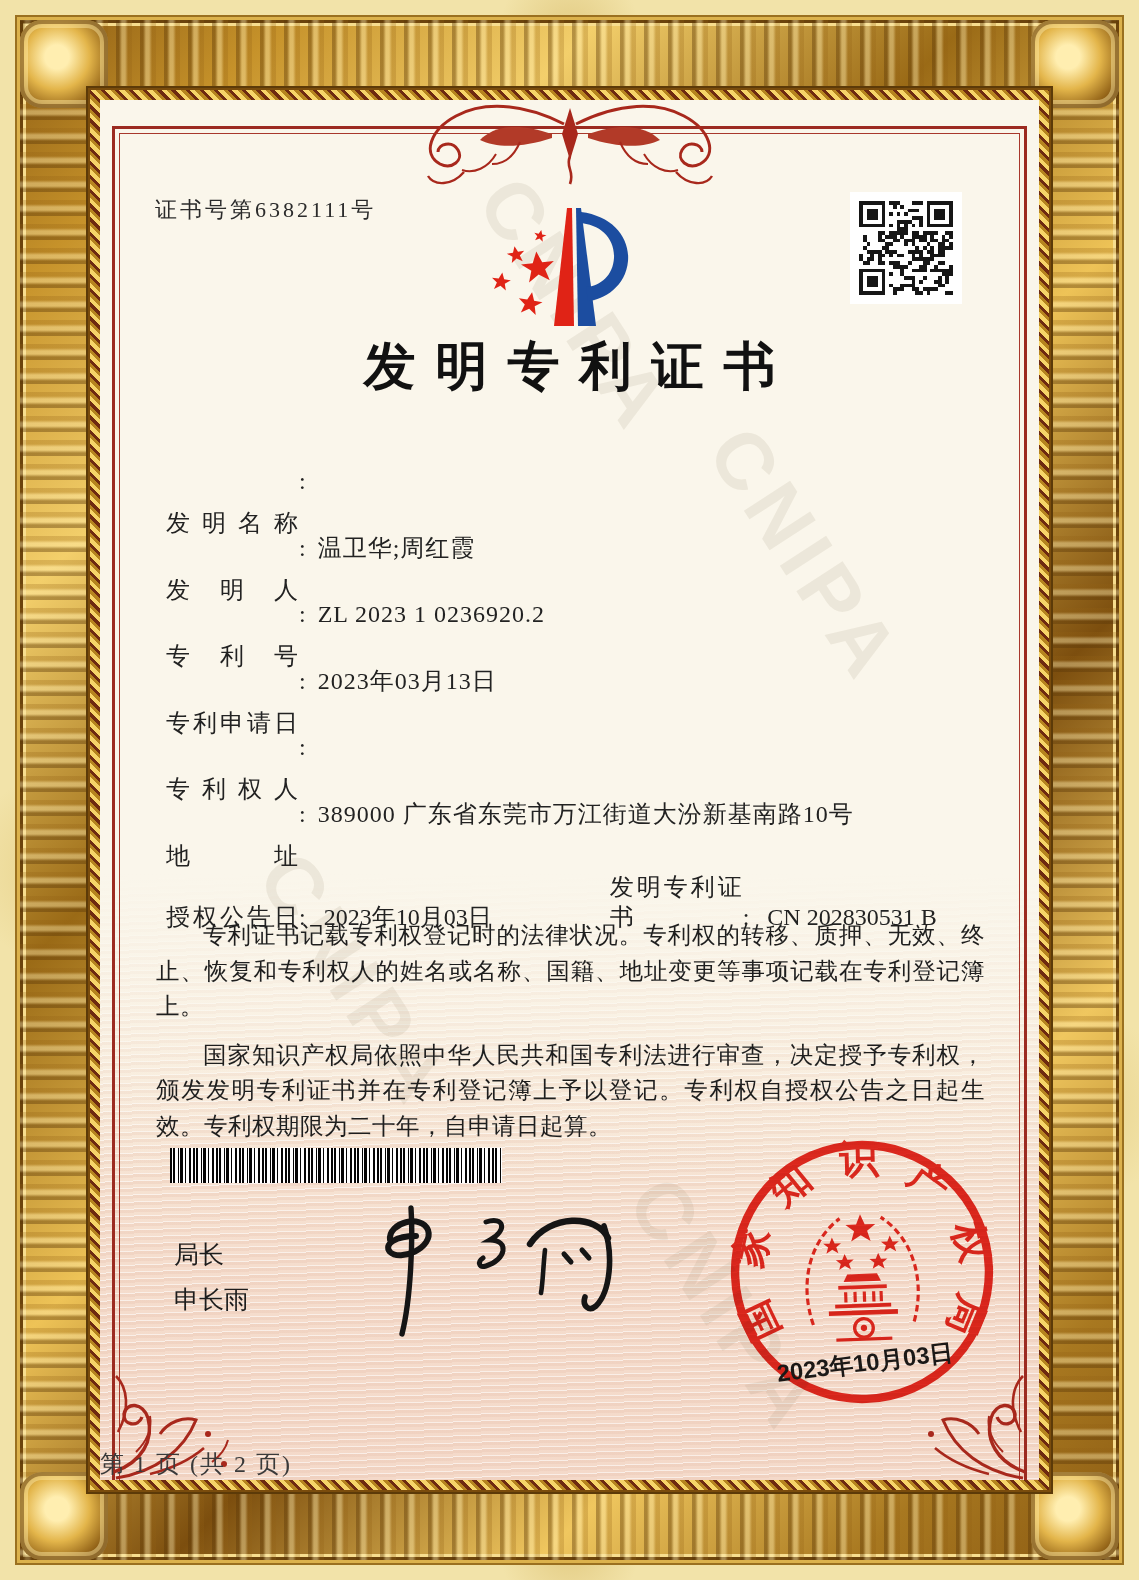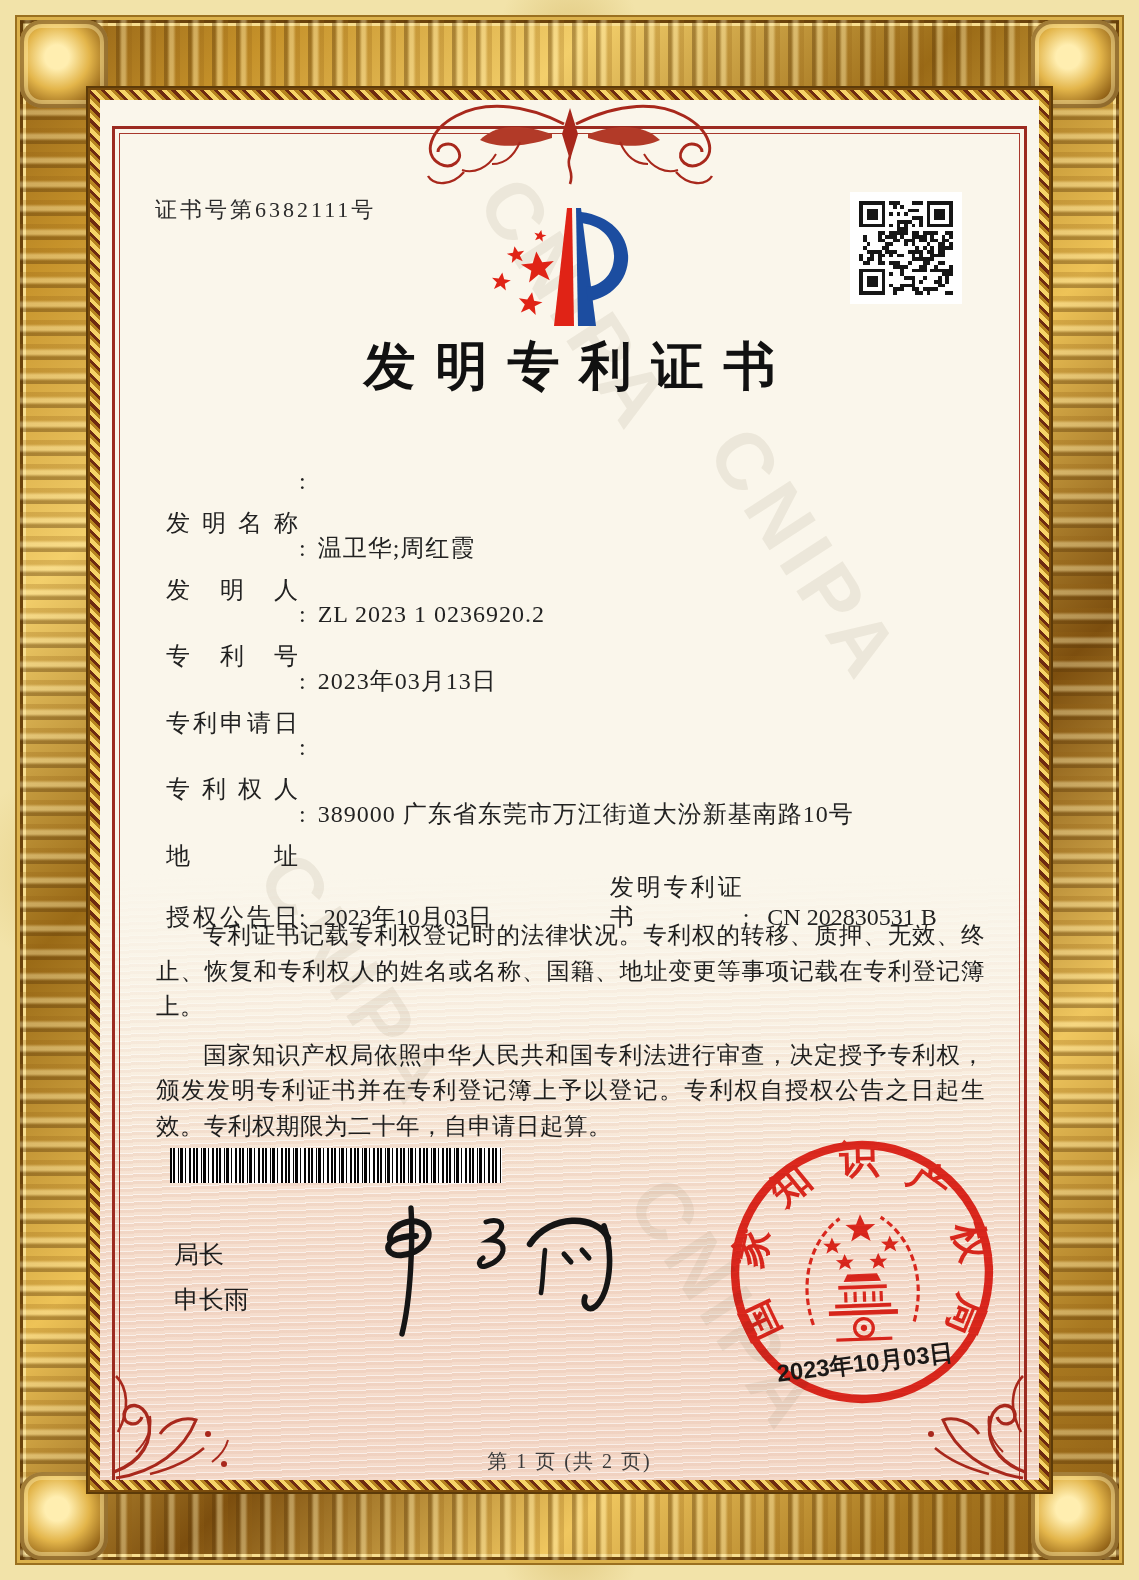--- a/index.html
+++ b/index.html
@@ -59,21 +59,21 @@
   .paras{position:absolute;left:56px;right:54px;top:818px;font-size:23.5px;line-height:35.5px;color:#1e1e1e;letter-spacing:.5px;}
   .paras p{margin:0 0 13px 0;text-indent:2em;text-align:justify;}
   .barcode{position:absolute;left:70px;top:1048px;width:332px;height:35px;
     background:repeating-linear-gradient(90deg,#050505 0 2px,#fff 2px 3px,#050505 3px 5px,#fff 5px 8px,#050505 8px 9px,#fff 9px 10px,#050505 10px 13px,#fff 13px 15px,#050505 15px 16px,#fff 16px 19px,#050505 19px 21px,#fff 21px 23px);}
   .director{position:absolute;left:74px;top:1142px;font-family:"Liberation Sans","DejaVu Sans",sans-serif;
     font-size:25px;color:#1d1d1d;line-height:1;}
   .director .dname{margin-top:20px;}
   .sig{position:absolute;left:238px;top:1098px;}
   .seal{position:absolute;left:622px;top:1032px;width:280px;height:280px;transform:rotate(-2deg);
     mix-blend-mode:multiply;opacity:.97;}
-  .footer{position:absolute;left:0;right:0;top:1348px;text-align:center;font-size:20px;color:#3a3a3a;letter-spacing:2px;}
+  .footer{position:absolute;left:0;right:0;top:1348px;text-align:left;font-size:24px;color:#3a3a3a;letter-spacing:2px;}
   .wm{position:absolute;font-family:"Liberation Sans","DejaVu Sans",sans-serif;font-weight:bold;
     font-size:80px;letter-spacing:8px;color:rgba(158,146,120,.15);transform:translate(-50%,-50%) rotate(57deg);
     pointer-events:none;white-space:nowrap;}
   .wm1{left:475px;top:205px;} .wm2{left:705px;top:455px;} .wm3{left:255px;top:880px;} .wm4{left:625px;top:1205px;}
 </style>
 </head>
 <body>
 
 <div class="page">
 

